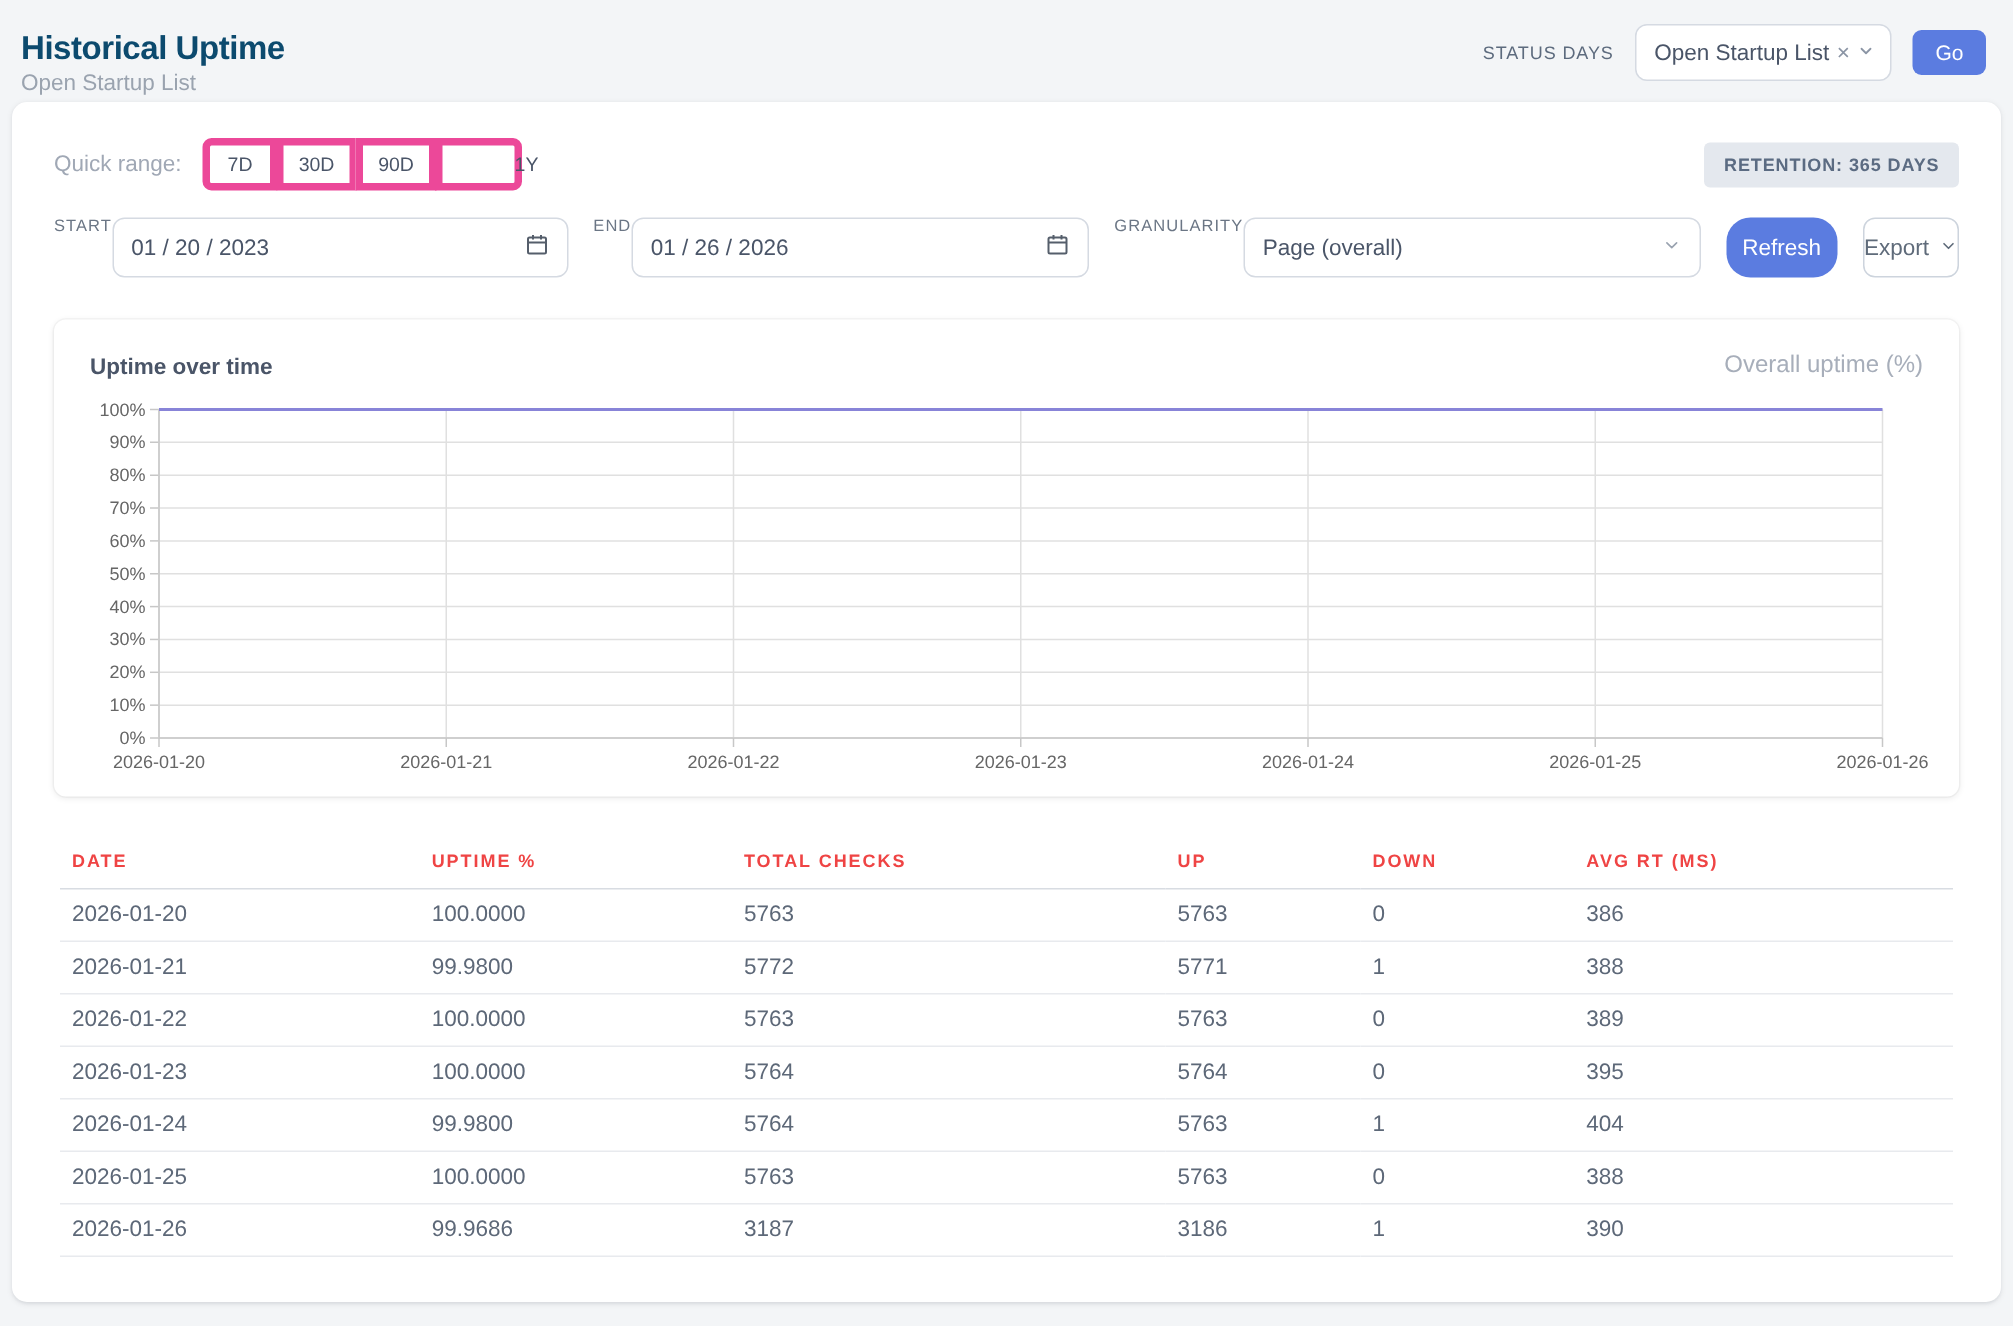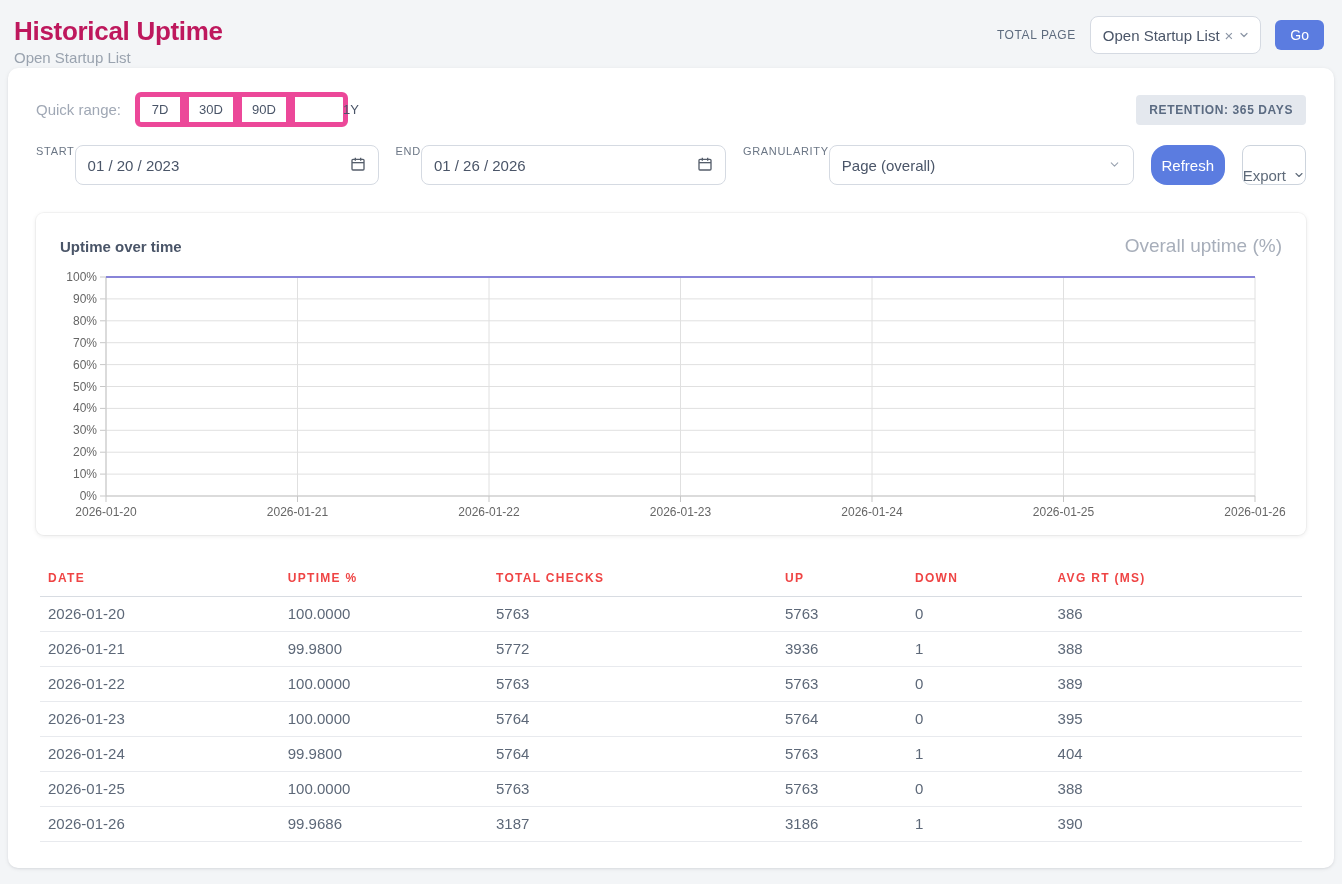--- a/index.html
+++ b/index.html
@@ -9,21 +9,21 @@
     font-family: "Liberation Sans", sans-serif;
     color: #4a5568;
   }
 
   
   .page-header {
     display: flex; justify-content: space-between; align-items: center;
     padding: 10px 18px 8px 14px; height: 68px;
   }
   .title-block h1 {
-    font-size: 26px; font-weight: 700; color: #be185d; letter-spacing: -0.3px; margin-top: 12px;
+    font-size: 22px; font-weight: 700; color: #0c4a6e; letter-spacing: -0.3px; margin-top: 12px;
   }
   .title-block .subtitle { font-size: 15px; color: #9aa3af; margin-top: 2px; }
   .header-controls { display: flex; align-items: center; gap: 14px; }
   .status-page-label {
     font-size: 12px; color: #5d6b7e; letter-spacing: 0.6px; font-weight: 500;
   }
   .page-select {
     display: flex; align-items: center; gap: 5px;
     background: #fff; border: 1px solid #d5dae2; border-radius: 8px;
     height: 38px; padding: 0 10px 0 12px; font-size: 15px; color: #4a5568;
@@ -78,35 +78,35 @@
   .btn-refresh {
     width: 192px; height: 40px; background: var(--accent); color: #fff;
     border: none; border-radius: 16px; font-size: 15px; cursor: pointer;
     font-family: inherit;
     text-align: center;
   }
   .btn-export {
     width: 106px; height: 40px; background: #fff; color: #5f6b7a;
     border: 1px solid #cdd4dd; border-radius: 8px; font-size: 15px;
     cursor: pointer; font-family: inherit;
-    display: flex; align-items: flex-end; justify-content: center; gap: 7px;
+    display: flex; align-items: center; justify-content: center; gap: 7px;
   }
 
   
   .chart-card {
     margin-top: 28px; border-radius: 8px;
     box-shadow: 0 0 0 1px rgba(0,0,0,0.03), 0 1px 5px rgba(0,0,0,0.09);
     padding: 22px 24px 10px 24px;
   }
   .chart-head {
     display: flex; justify-content: space-between; align-items: center;
     margin-bottom: 14px;
   }
   .chart-title { font-size: 15px; font-weight: 700; color: #4a5568; }
-  .chart-legend { font-size: 19px; color: #a7aeba; }
+  .chart-legend { font-size: 16px; color: #a7aeba; }
   .chart-svg-wrap svg { display: block; }
 
   
   .uptime-table-wrap { margin-top: 26px; padding: 0 4px; }
   table { width: 100%; border-collapse: collapse; }
   thead th {
     text-align: left; font-size: 12px; font-weight: 700; color: #ef4444;
     letter-spacing: 1.3px; padding: 10px 8px 11px 8px;
     border-bottom: 1px solid #d8dce2;
   }
@@ -117,21 +117,21 @@
 </style>
 </head>
 <body>
 
 <header class="page-header">
   <div class="title-block">
     <h1>Historical Uptime</h1>
     <div class="subtitle">Open Startup List</div>
   </div>
   <div class="header-controls">
-    <span class="status-page-label">TOTAL PAGE</span>
+    <span class="status-page-label">STATUS DAYS</span>
     <div class="page-select">
       <span>Open Startup List</span>
       <span class="clear-x">×</span>
       <span>
         <svg width="12" height="12" viewBox="0 0 24 24">
             <path d="M6 9l6 6 6-6" stroke="#8b95a5" stroke-width="2.4" fill="none" stroke-linecap="round" stroke-linejoin="round"></path>
           </svg>
       </span>
     </div>
     <button class="btn-go">Go</button>
@@ -298,21 +298,21 @@
             <td>100.0000</td>
             <td>5763</td>
             <td>5763</td>
             <td>0</td>
             <td>386</td>
           </tr>
           <tr>
             <td>2026-01-21</td>
             <td>99.9800</td>
             <td>5772</td>
-            <td>3936</td>
+            <td>5771</td>
             <td>1</td>
             <td>388</td>
           </tr>
           <tr>
             <td>2026-01-22</td>
             <td>100.0000</td>
             <td>5763</td>
             <td>5763</td>
             <td>0</td>
             <td>389</td>

